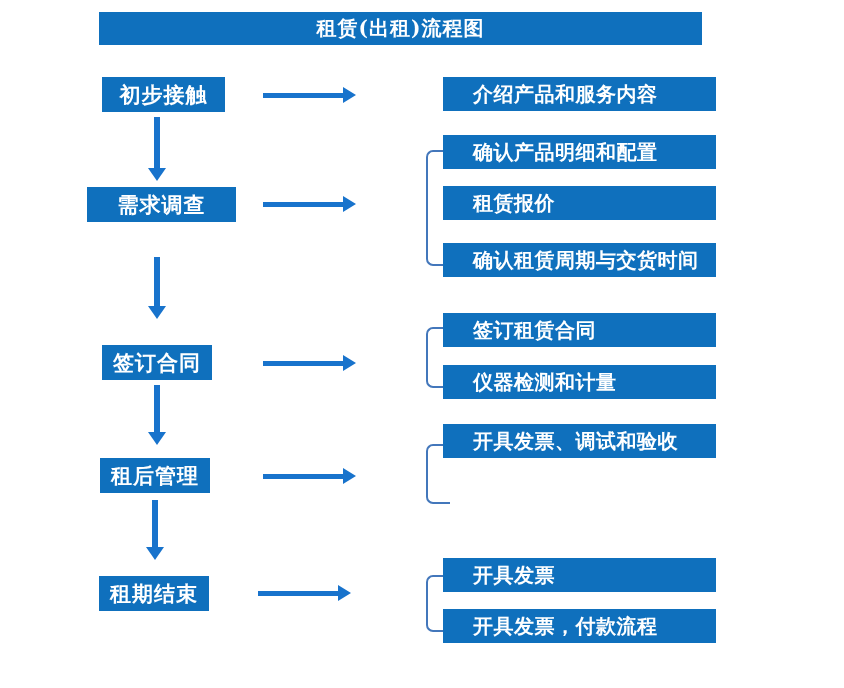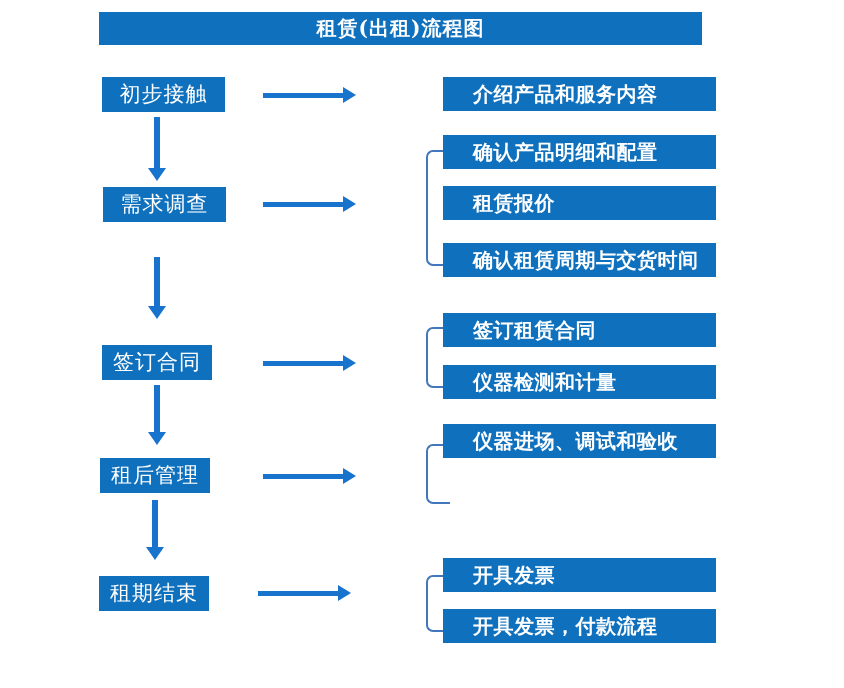--- a/index.html
+++ b/index.html
@@ -22,21 +22,21 @@
     font-size:20px;font-weight:700;
     text-align:center;line-height:33px;
     letter-spacing:1px;
     z-index:1;
   }
   .step-box{
     position:absolute;
     height:35px;line-height:35px;
     background:var(--box-blue,#0f70bd);
     color:var(--text,#ffffff);
-    font-size:21px;font-weight:400;
+    font-size:21px;font-weight:700;
     text-align:center;
     letter-spacing:1px;
     z-index:1;
   }
   .detail-box{
     position:absolute;
     left:443px;width:243px;height:34px;line-height:34px;
     padding-left:30px;
     background:var(--box-blue,#0f70bd);
     color:var(--text,#ffffff);
@@ -81,21 +81,21 @@
   }
 </style>
 </head>
 <body>
 
 <div class="canvas">
 
   <div class="title-bar">租赁(出租)流程图</div>
 
   <div class="step-box" style="left:102px;top:77px;width:123px">初步接触</div>
-  <div class="step-box" style="left:103px;top:187px;width:123px">需求调查</div>
+  <div class="step-box" style="left:87px;top:187px;width:149px">需求调查</div>
   <div class="step-box" style="left:102px;top:345px;width:110px">签订合同</div>
   <div class="step-box" style="left:100px;top:458px;width:110px">租后管理</div>
   <div class="step-box" style="left:99px;top:576px;width:110px">租期结束</div>
 
   <div class="v-arrow" style="left:148px;top:117px;height:64px">
     <div class="shaft"></div>
       <div class="head"></div>
   </div>
   <div class="v-arrow" style="left:148px;top:257px;height:62px">
     <div class="shaft"></div>
@@ -138,18 +138,18 @@
 
   <div class="detail-box" style="top:77px">介绍产品和服务内容</div>
 
   <div class="detail-box" style="top:135px">确认产品明细和配置</div>
   <div class="detail-box" style="top:186px">租赁报价</div>
   <div class="detail-box" style="top:243px">确认租赁周期与交货时间</div>
 
   <div class="detail-box" style="top:313px">签订租赁合同</div>
   <div class="detail-box" style="top:365px">仪器检测和计量</div>
 
-  <div class="detail-box" style="top:424px">仪器进场、调试和验收</div>
+  <div class="detail-box" style="top:424px">开具发票、调试和验收</div>
 
   <div class="detail-box" style="top:558px">开具发票</div>
   <div class="detail-box" style="top:609px">开具发票，付款流程</div>
 
 </div>
 
 </body></html>

